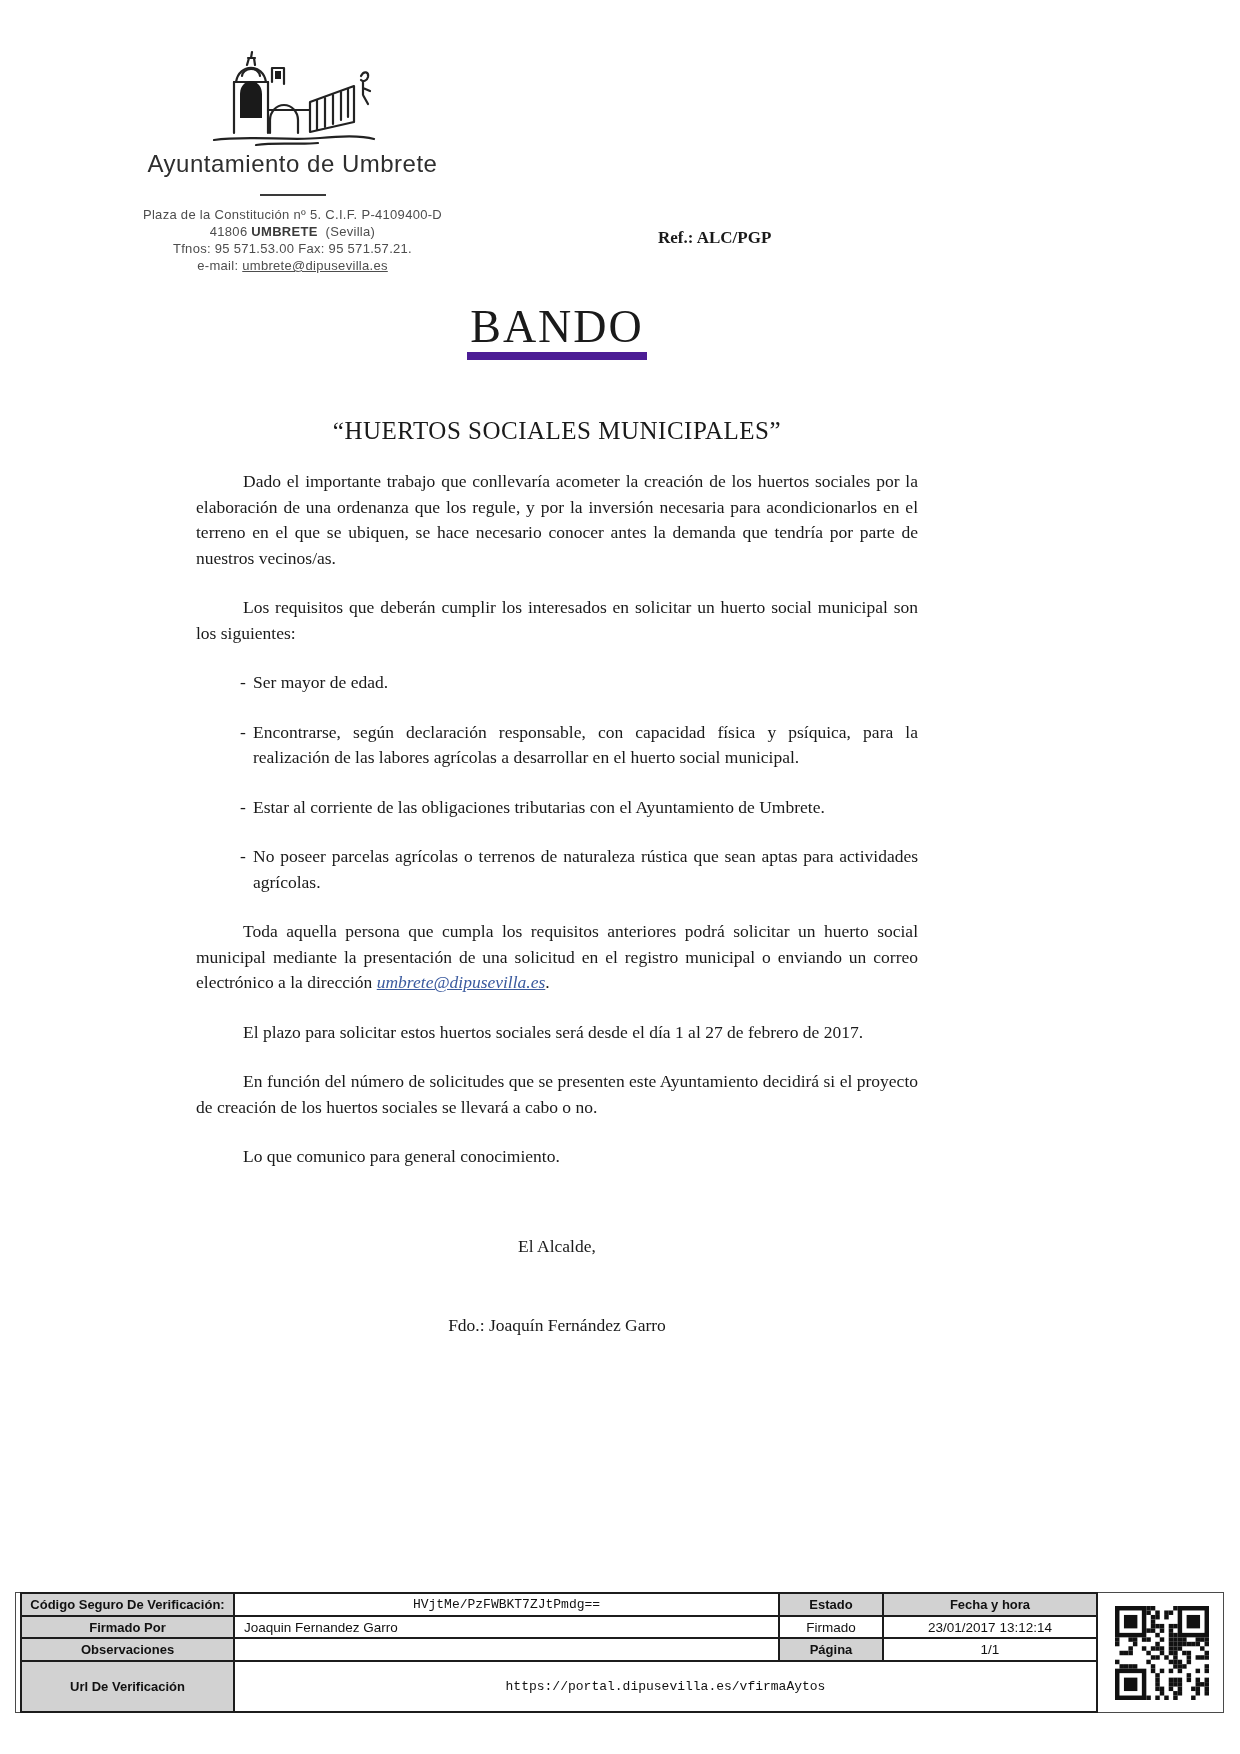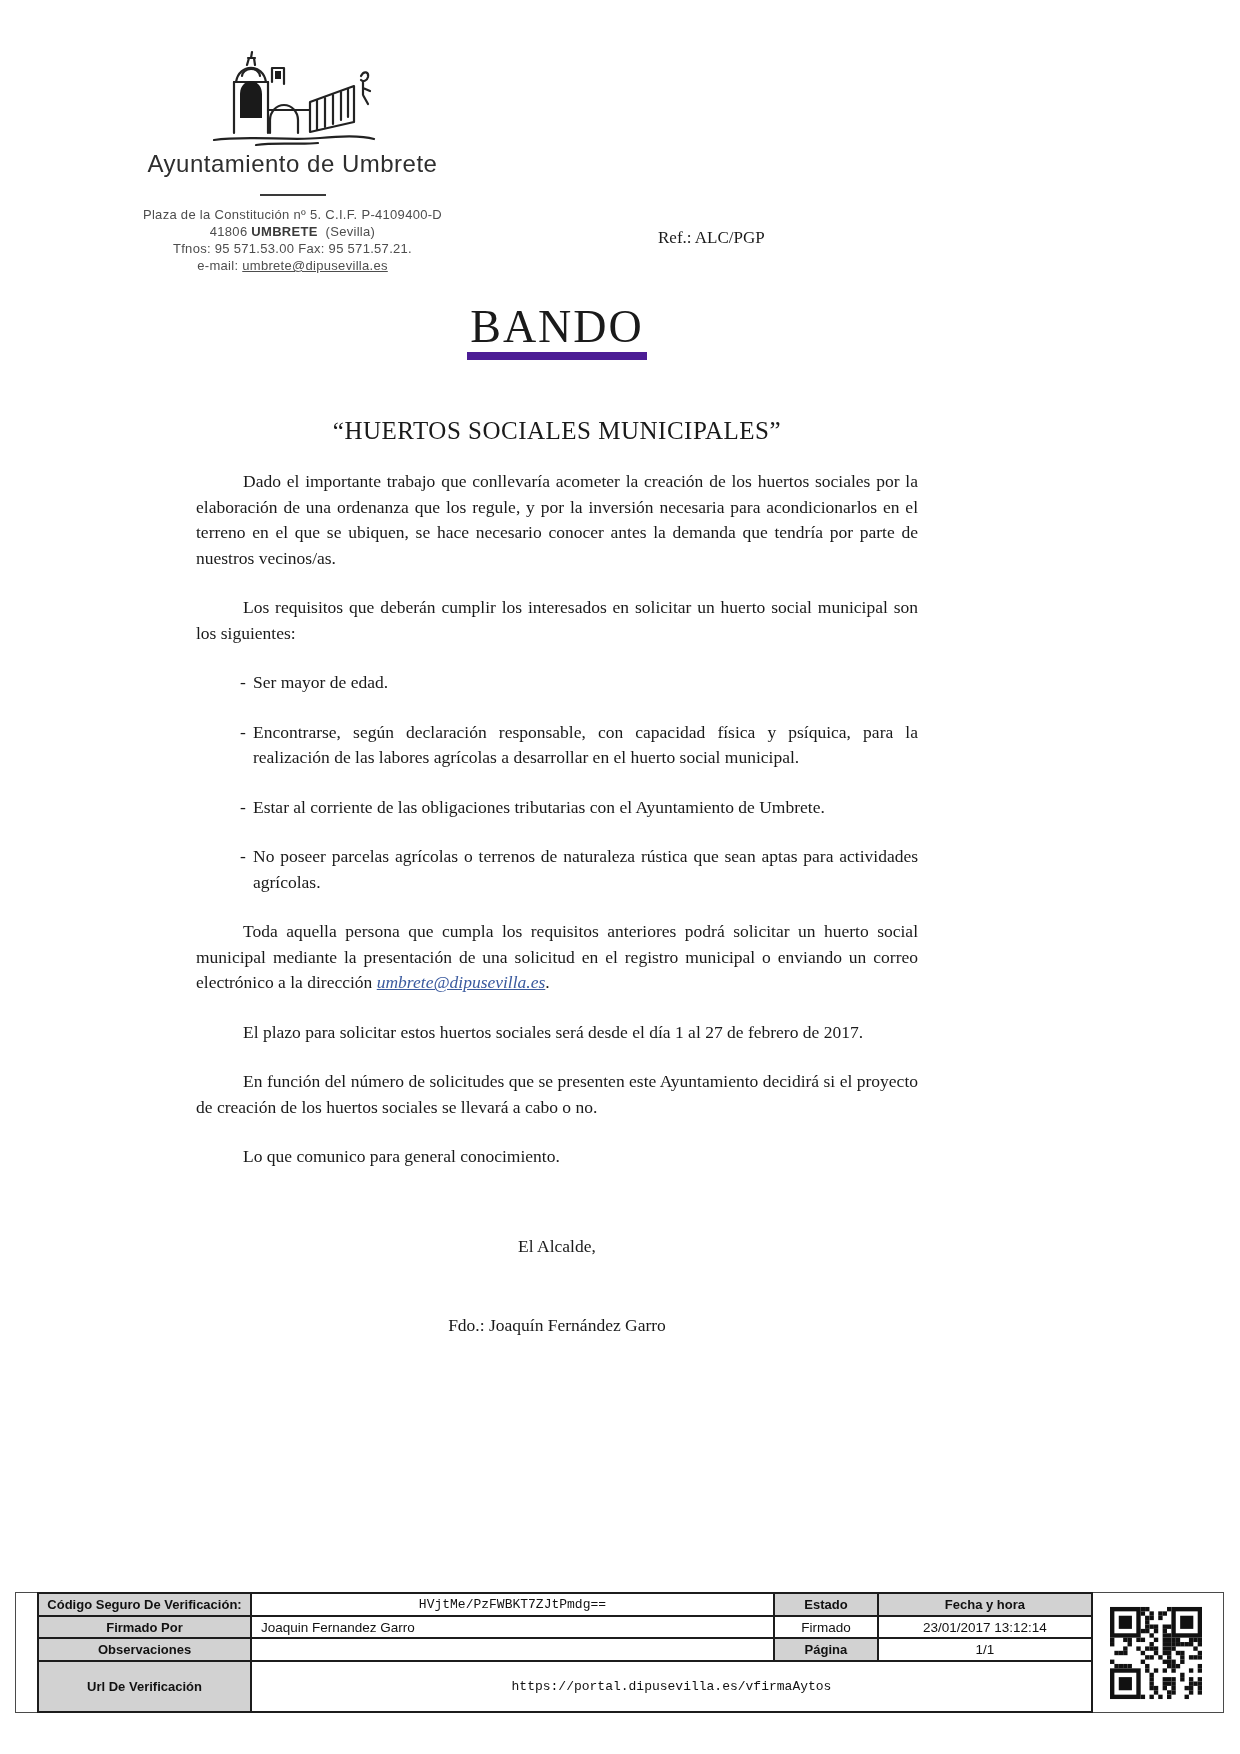--- a/index.html
+++ b/index.html
@@ -28,21 +28,21 @@
   }
   .address{
     font-size:13px;line-height:17px;color:#4d4d4d;letter-spacing:.3px;
   }
   .address .bold{font-weight:bold;color:#3a3a3a;}
   .address a, .address .mail{
     color:#4d4d4d;text-decoration:underline;
   }
   .ref{
     position:absolute;left:658px;top:228px;
-    font-size:17px;color:#1a1a1a;
+    font-size:17px;color:#1a1a1a;font-weight:bold;
   }
 
   
   .content{
     position:absolute;left:196px;top:303px;width:722px;
   }
   .doc-title{
     text-align:center;margin:0;font-weight:normal;
   }
   .doc-title span{
@@ -82,21 +82,21 @@
   }
   .sig-name{
     text-align:center;font-size:17.5px;margin:58px 0 0 0;
   }
 
   
   .vfooter{
     position:absolute;left:15px;top:1592px;width:1209px;height:121px;
     border:1px solid #4a4a4a;
     box-sizing:border-box;
-    padding:21px;
+    padding:4px;
     display:flex;align-items:center;
     background:#fff;
   }
   .vtable{
     border-collapse:collapse;
     width:1078px;
     table-layout:fixed;
     font-family:"Liberation Sans","DejaVu Sans",sans-serif;
     font-size:13.5px;color:#111;
   }

